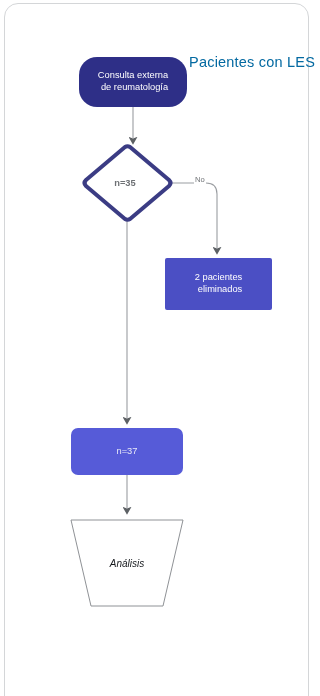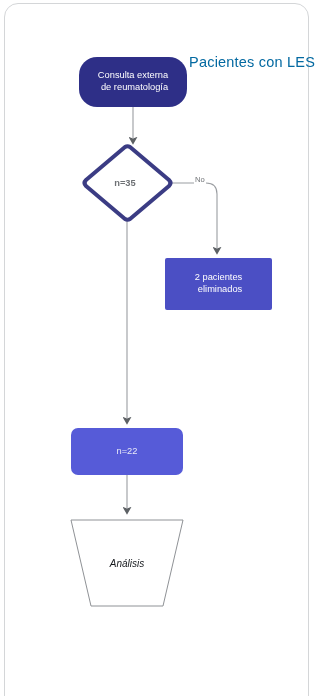--- a/index.html
+++ b/index.html
@@ -179,20 +179,20 @@
   </div>
 
   <div class="edge-label edge-label-no">No</div>
 
   <div class="node node-box-eliminated">
     <span class="node-label">2 pacientes
 eliminados</span>
   </div>
 
   <div class="node node-box-n33">
-    <span class="node-label">n=22</span>
+    <span class="node-label">n=37</span>
   </div>
 
   <div class="node-trapezoid" style="position:absolute;">
     <span class="trap-text">Análisis</span>
   </div>
 
 </div>
 
 </body></html>

